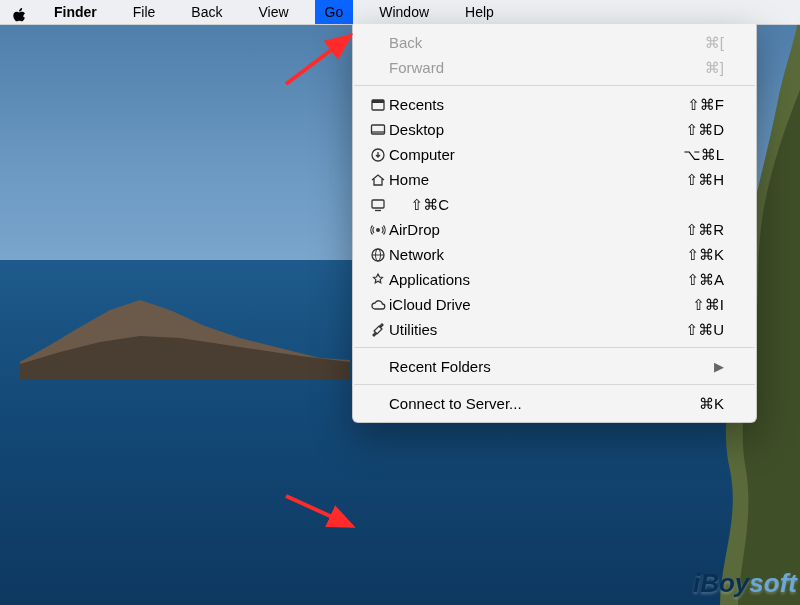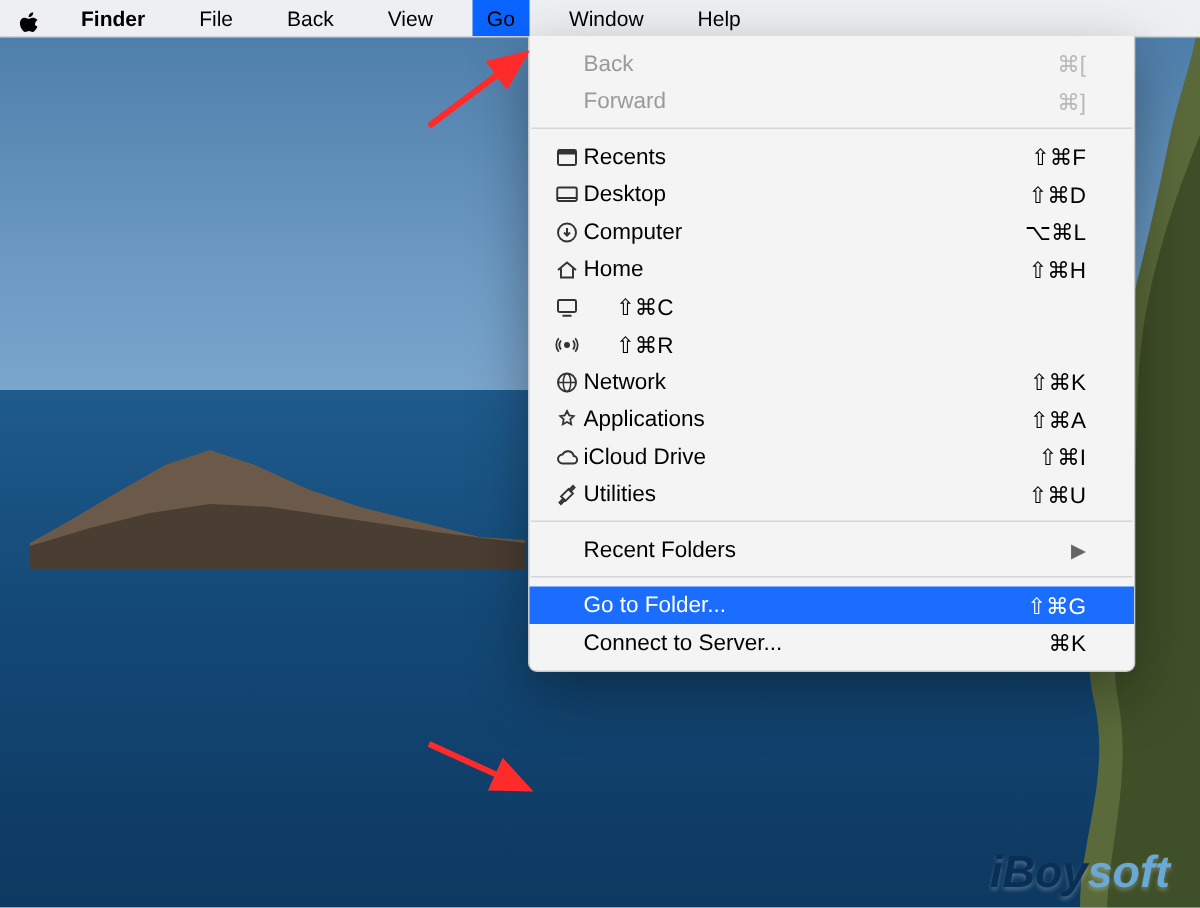--- a/index.html
+++ b/index.html
@@ -19,21 +19,21 @@
   .row.sel{background:#1a6dff;color:#fff;}
   .row .ic{width:22px;display:flex;align-items:center;justify-content:center;flex:0 0 22px;}
   .row .ic.none{width:22px;}
   .row .lbl{flex:1 1 auto;white-space:nowrap;overflow:hidden;text-overflow:ellipsis;}
   .row .sc{flex:0 0 auto;font-family:inherit;font-size:15px;letter-spacing:0px;color:inherit;text-align:right;min-width:60px;}
   .row.disabled .sc{color:#b8b8b8;}
   .row .sub{flex:0 0 auto;font-size:13px;color:#666;}
   .sep{height:1px;margin:5px 1px;border-top:1px solid rgba(0,0,0,.12);}
   
   .arrow{position:absolute;z-index:30;pointer-events:none;}
-  .watermark{position:absolute;right:20px;bottom:6px;z-index:5;font-weight:800;font-style:italic;font-size:30px;color:#0a2f54;text-shadow:0 2px 3px rgba(255,255,255,.25);}
+  .watermark{position:absolute;right:3px;bottom:6px;z-index:5;font-weight:800;font-style:italic;font-size:26px;color:#0a2f54;text-shadow:0 2px 3px rgba(255,255,255,.25);}
   .watermark span.soft{color:#6aa8d8;}
 </style>
 </head>
 <body>
 
 <div class="desktop">
   <div class="sky"></div>
   <div class="sea"></div>
   <svg class="island" viewBox="0 0 330 80">
     <polygon points="0,80 0,62 30,45 55,30 90,10 120,0 150,10 185,26 220,38 260,48 300,58 330,60 330,80" fill="#6b5a4a"></polygon>
@@ -121,20 +121,21 @@
         </span>
       <span class="sc">⇧⌘C</span>
     </div>
     <div class="row">
       <span class="ic">
           <svg width="16" height="16" viewBox="0 0 16 16">
             <circle cx="8" cy="8" r="2" fill="#333"></circle>
             <path d="M4 11a5 5 0 0 1 0-6M12 5a5 5 0 0 1 0 6M2.5 12.5a7 7 0 0 1 0-9M13.5 3.5a7 7 0 0 1 0 9" fill="none" stroke="#333" stroke-width="1.2"></path>
           </svg>
         </span>
+      <span class="lbl">AirDrop</span>
       <span class="sc">⇧⌘R</span>
     </div>
     <div class="row">
       <span class="ic">
           <svg width="16" height="16" viewBox="0 0 16 16">
             <circle cx="8" cy="8" r="6" fill="none" stroke="#333" stroke-width="1.3"></circle>
             <ellipse cx="8" cy="8" rx="2.5" ry="6" fill="none" stroke="#333" stroke-width="1"></ellipse>
             <line x1="2" y1="8" x2="14" y2="8" stroke="#333" stroke-width="1"></line>
           </svg>
         </span>
@@ -171,25 +172,20 @@
     </div>
     <div class="sep"></div>
 
     <div class="row">
       <span class="ic none"></span>
       <span class="lbl">Recent Folders</span>
       <span class="sub">▶</span>
     </div>
     <div class="sep"></div>
 
-    <div class="row sel">
-      <span class="ic none"></span>
-      <span class="lbl">Go to Folder...</span>
-      <span class="sc">⇧⌘G</span>
-    </div>
     <div class="row">
       <span class="ic none"></span>
       <span class="lbl">Connect to Server...</span>
       <span class="sc">⌘K</span>
     </div>
   </div>
 
   <svg class="arrow" style="left:280px;top:30px" width="90" height="60">
     <defs>
         <marker id="ah1" markerWidth="8" markerHeight="8" refX="6" refY="3" orient="auto">

